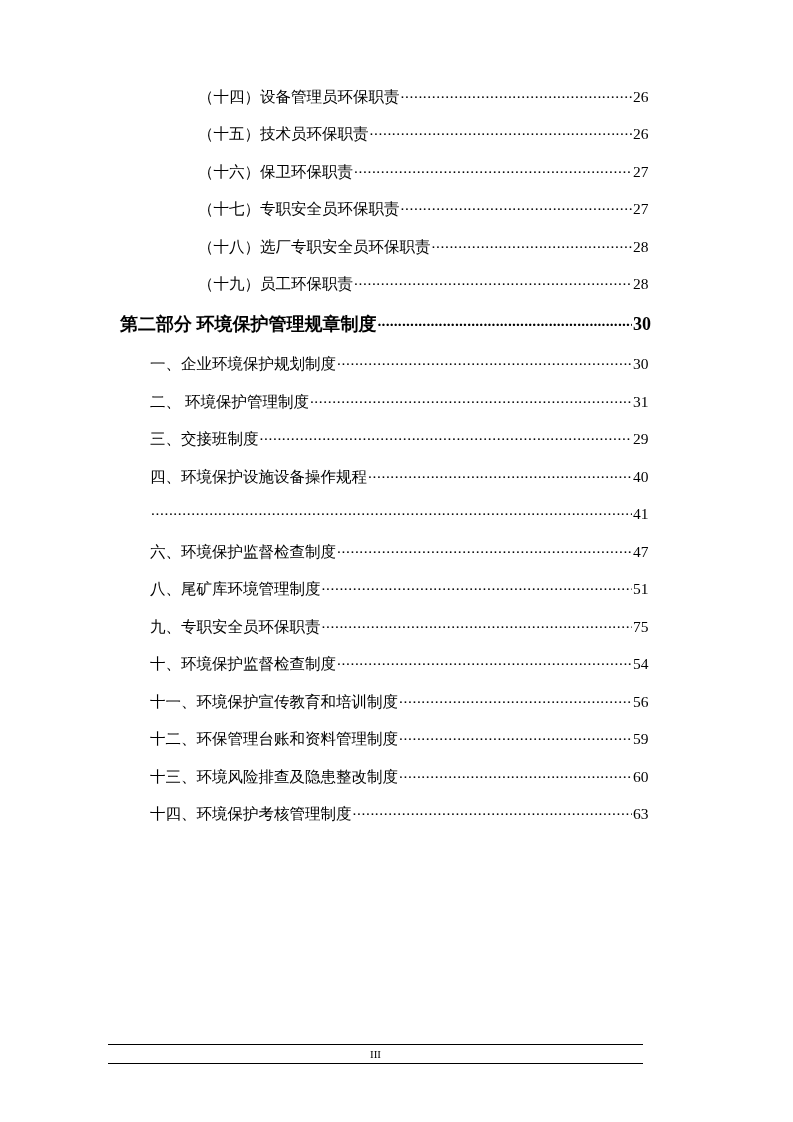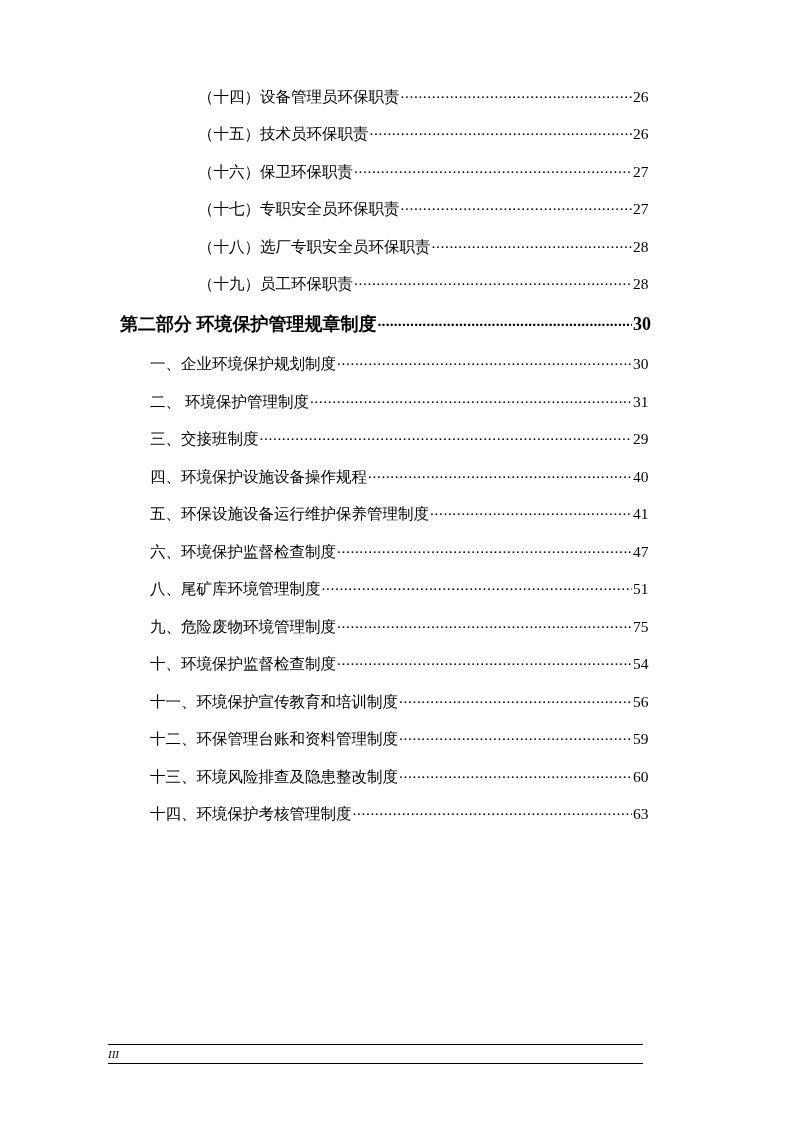--- a/index.html
+++ b/index.html
@@ -77,22 +77,21 @@
   }
   .lvl-item {
     padding-left: 42px;
   }
 
   .footer {
     position: absolute;
     left: 108px;
     right: 120px;
     bottom: 58px;
-    text-align: left;
-    font-style: italic;
+    text-align: center;
   }
   .footer .rule-top {
     border-top: 1px solid #000;
     height: 0;
   }
   .footer .rule-bottom {
     border-top: 1px solid #000;
     height: 0;
   }
   .footer .pg {
@@ -155,36 +154,35 @@
         <span class="label">三、交接班制度</span>
         <span class="leader"></span>
         <span class="page-num">29</span>
       </li>
       <li class="toc-entry lvl-item">
         <span class="label">四、环境保护设施设备操作规程</span>
         <span class="leader"></span>
         <span class="page-num">40</span>
       </li>
       <li class="toc-entry lvl-item">
-        <span class="label">五、环保设施设备运行维护保养管理制度</span>
         <span class="leader"></span>
         <span class="page-num">41</span>
       </li>
       <li class="toc-entry lvl-item">
         <span class="label">六、环境保护监督检查制度</span>
         <span class="leader"></span>
         <span class="page-num">47</span>
       </li>
       <li class="toc-entry lvl-item">
         <span class="label">八、尾矿库环境管理制度</span>
         <span class="leader"></span>
         <span class="page-num">51</span>
       </li>
       <li class="toc-entry lvl-item">
-        <span class="label">九、危险废物环境管理制度</span>
+        <span class="label">九、专职安全员环保职责</span>
         <span class="leader"></span>
         <span class="page-num">75</span>
       </li>
       <li class="toc-entry lvl-item">
         <span class="label">十、环境保护监督检查制度</span>
         <span class="leader"></span>
         <span class="page-num">54</span>
       </li>
       <li class="toc-entry lvl-item">
         <span class="label">十一、环境保护宣传教育和培训制度</span>

